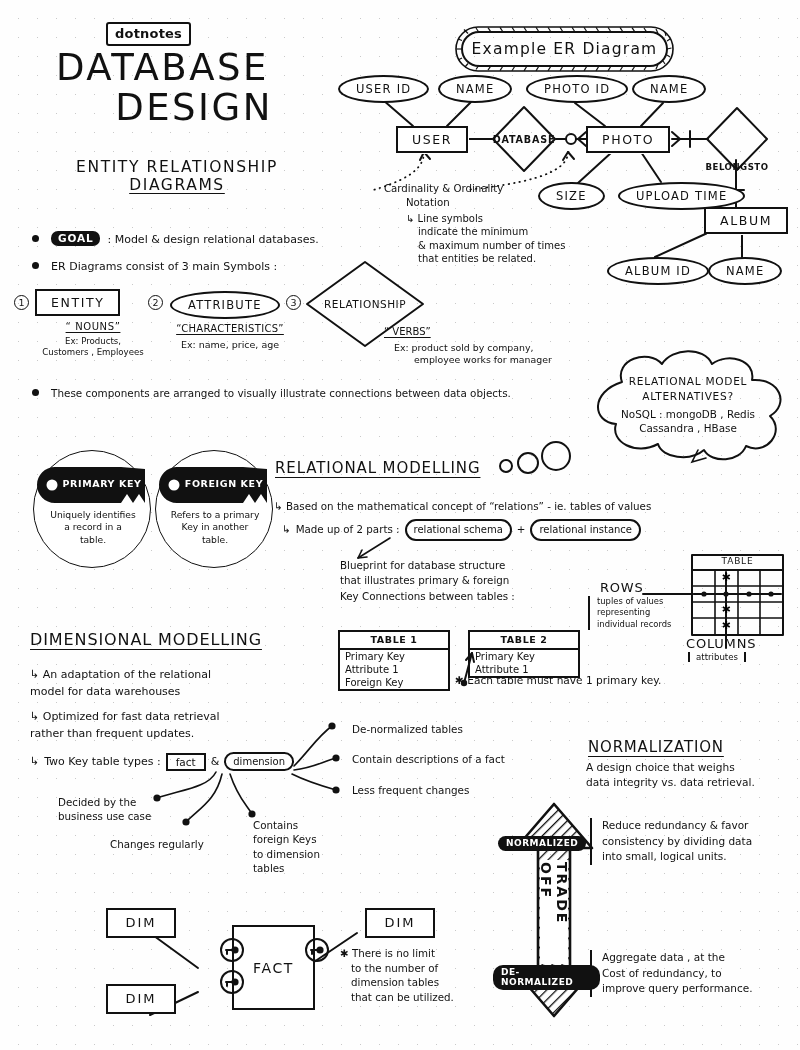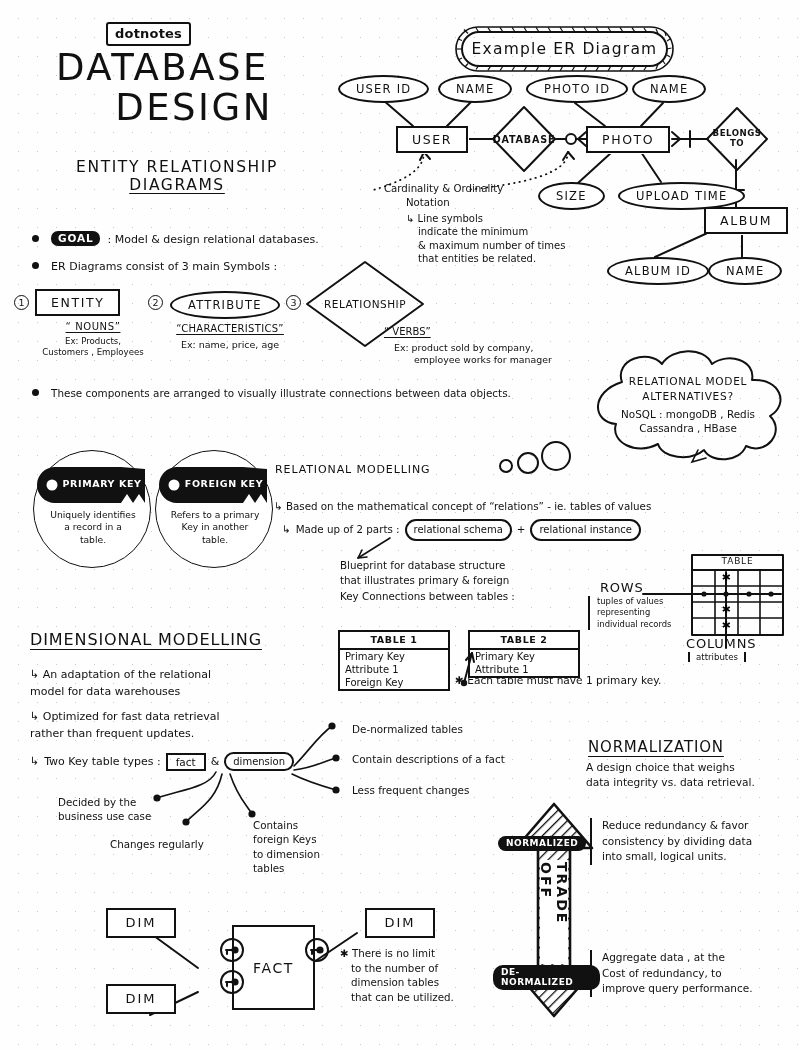--- a/index.html
+++ b/index.html
@@ -242,21 +242,21 @@
         <path class="stroke" d="M34 3 L65 35 L34 67 L3 35 Z"></path>
       </svg>
     <div class="abs" style="left:0;top:0;width:68px;height:70px;display:flex;align-items:center;justify-content:center;">
       <span style="font-size:9.6px;letter-spacing:.8px;font-weight:600;">DATABASE</span>
     </div>
   </div>
   <div class="abs nosel" style="left:704px; top:105px;">
     <svg width="66" height="68" viewBox="0 0 66 68">
         <path class="stroke" d="M33 3 L63 34 L33 65 L3 34 Z"></path>
       </svg>
-    <div class="abs center" style="left:0;top:0;width:66px;height:68px;display:flex;flex-direction:column;align-items:center;justify-content:center;line-height:1.15;">
+    <div class="abs center" style="left:0;top:0;width:66px;height:68px;display:flex;align-items:flex-end;justify-content:center;line-height:1.15;">
       <span style="font-size:8.6px;letter-spacing:.5px;font-weight:600;">BELONGS</span>
       <span style="font-size:8.6px;letter-spacing:.5px;font-weight:600;">TO</span>
     </div>
   </div>
 
   <div class="abs nosel body" style="left:384px; top:182px; width:210px;">
     <div style="font-size:10.2px;">Cardinality &amp; Ordinality</div>
     <div style="padding-left:22px; font-size:10.2px;">Notation</div>
     <div style="padding-left:22px; margin-top:2px; font-size:10px;">
       <span>↳</span>
@@ -357,21 +357,21 @@
     </svg>
     <div class="abs keycap" style="left:28px; top:27px; width:80px;">FOREIGN KEY</div>
     <div class="abs keydesc" style="left:0; top:58px; width:118px;">
       <div>Refers to a primary</div>
       <div>Key in another</div>
       <div>table.</div>
     </div>
   </div>
 
   <div class="abs nosel" style="left:275px; top:458px;">
-    <span style="font-size:11px; letter-spacing:.9px; text-underline-offset:4px;">RELATIONAL MODELLING</span>
+    <span style="font-size:15px; letter-spacing:.9px; text-decoration:underline; text-underline-offset:4px;">RELATIONAL MODELLING</span>
   </div>
   <svg class="abs" style="left:498px; top:440px;" width="86" height="40">
     <circle cx="8" cy="26" r="6" class="stroke"></circle>
     <circle cx="30" cy="23" r="10" class="stroke"></circle>
     <circle cx="58" cy="16" r="14" class="stroke"></circle>
   </svg>
 
   <div class="abs nosel body" style="left:274px; top:500px; width:500px; font-size:10.3px;">
     <span>↳</span>
     <span>Based on the mathematical concept of “relations” - ie. tables of values</span>

